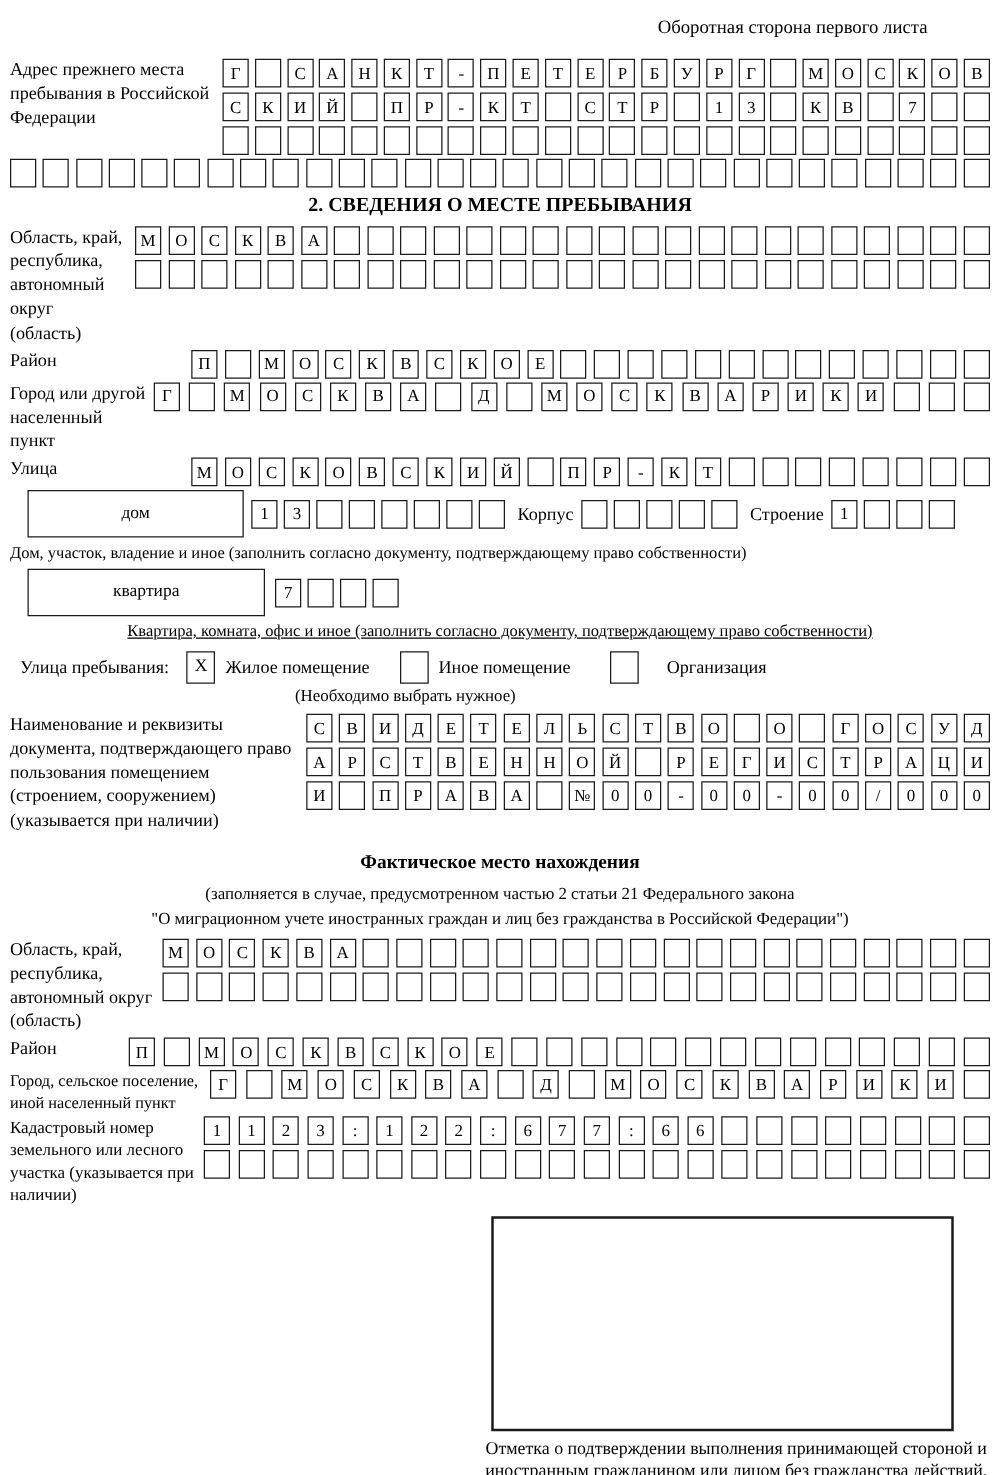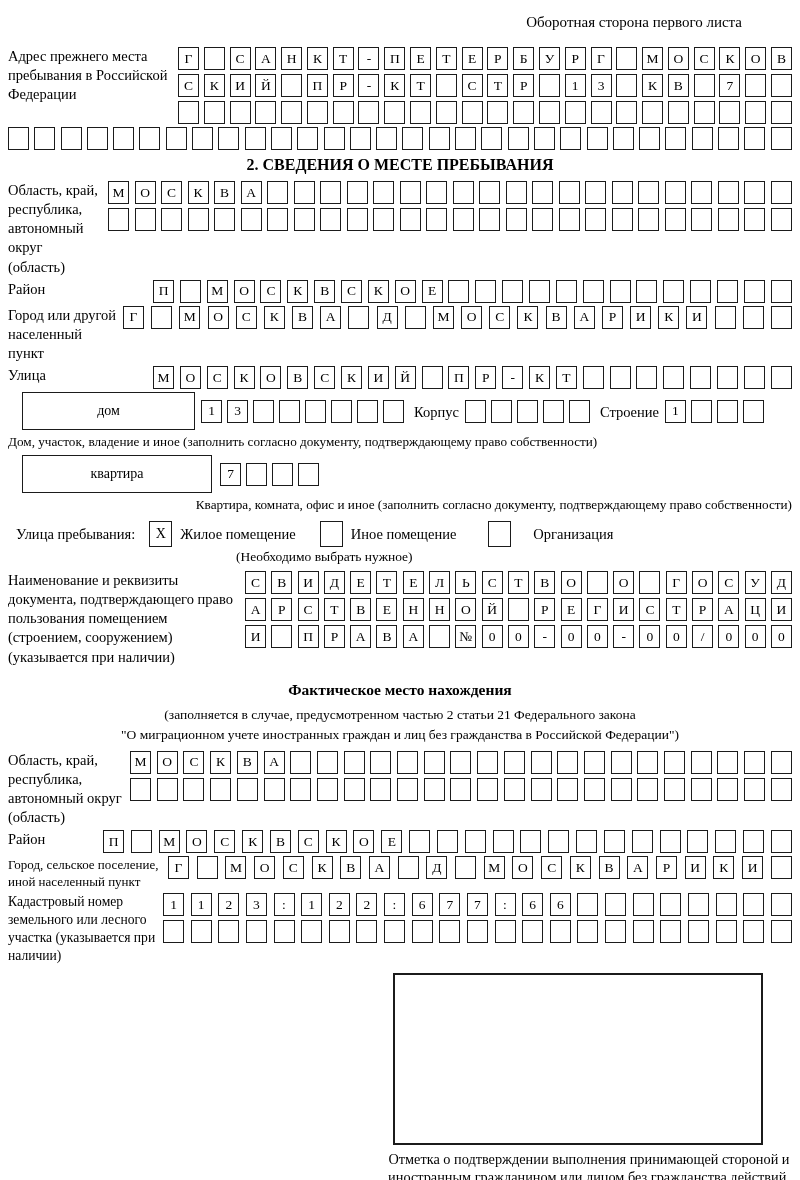--- a/index.html
+++ b/index.html
@@ -370,21 +370,21 @@
 
   <div class="field" style="padding-left:14px; align-items:center;">
     <div class="biglabel-box" style="width:190px">квартира</div>
     <div class="boxrow gapped" style="margin-left:8px">
         <span class="cell">7</span>
         <span class="cell"></span>
         <span class="cell"></span>
         <span class="cell"></span>
       </div>
   </div>
-  <div class="caption" style="text-align:right; ">Квартира, комната, офис и иное (заполнить согласно документу, подтверждающему право собственности)</div>
+  <div class="caption" style="text-align:center; text-decoration:underline;">Квартира, комната, офис и иное (заполнить согласно документу, подтверждающему право собственности)</div>
 
   <div class="stay">
     <span class="txt">Улица пребывания:</span>
     <span class="cell chk">X</span>
     <span class="txt">Жилое помещение</span>
     <span class="cell chk" style="margin-left:18px"></span>
     <span class="txt">Иное помещение</span>
     <span class="cell chk" style="margin-left:26px"></span>
     <span class="txt" style="padding-left:14px">Организация</span>
   </div>

